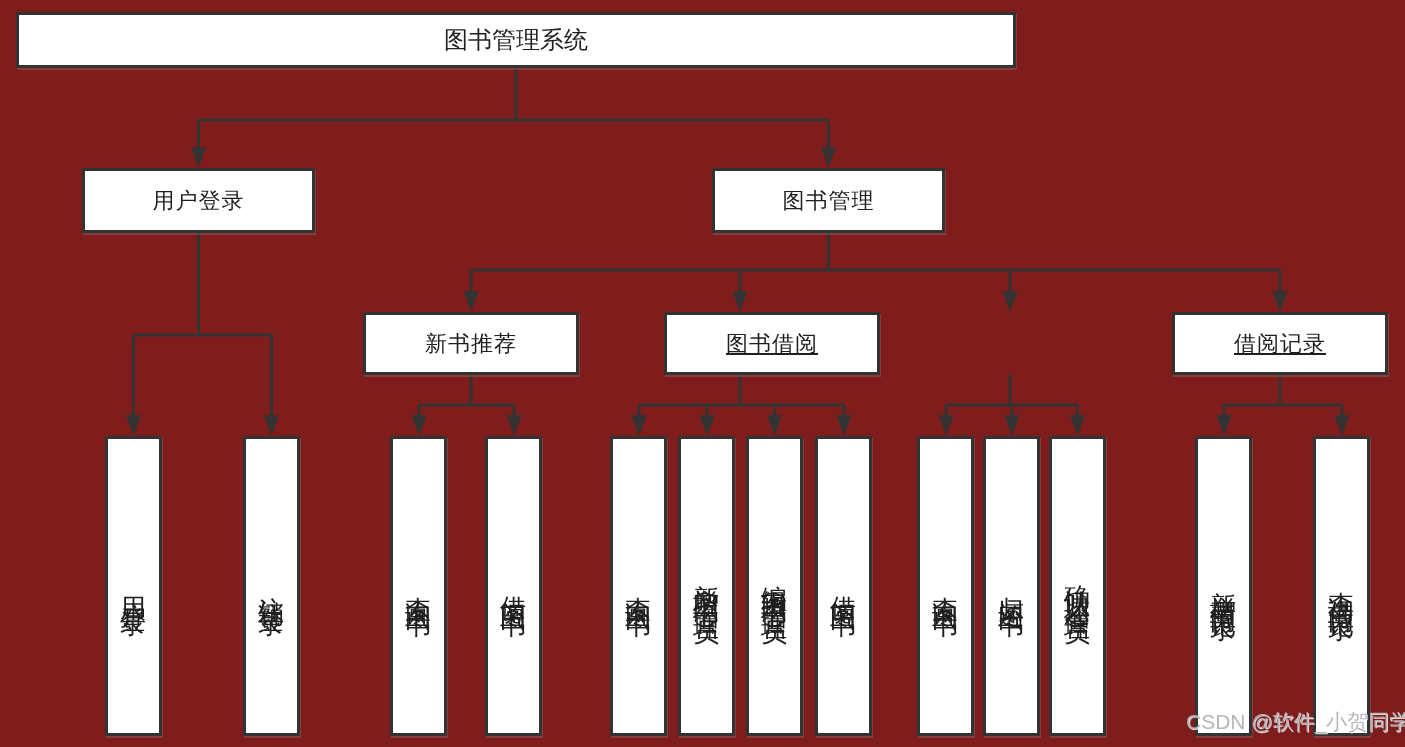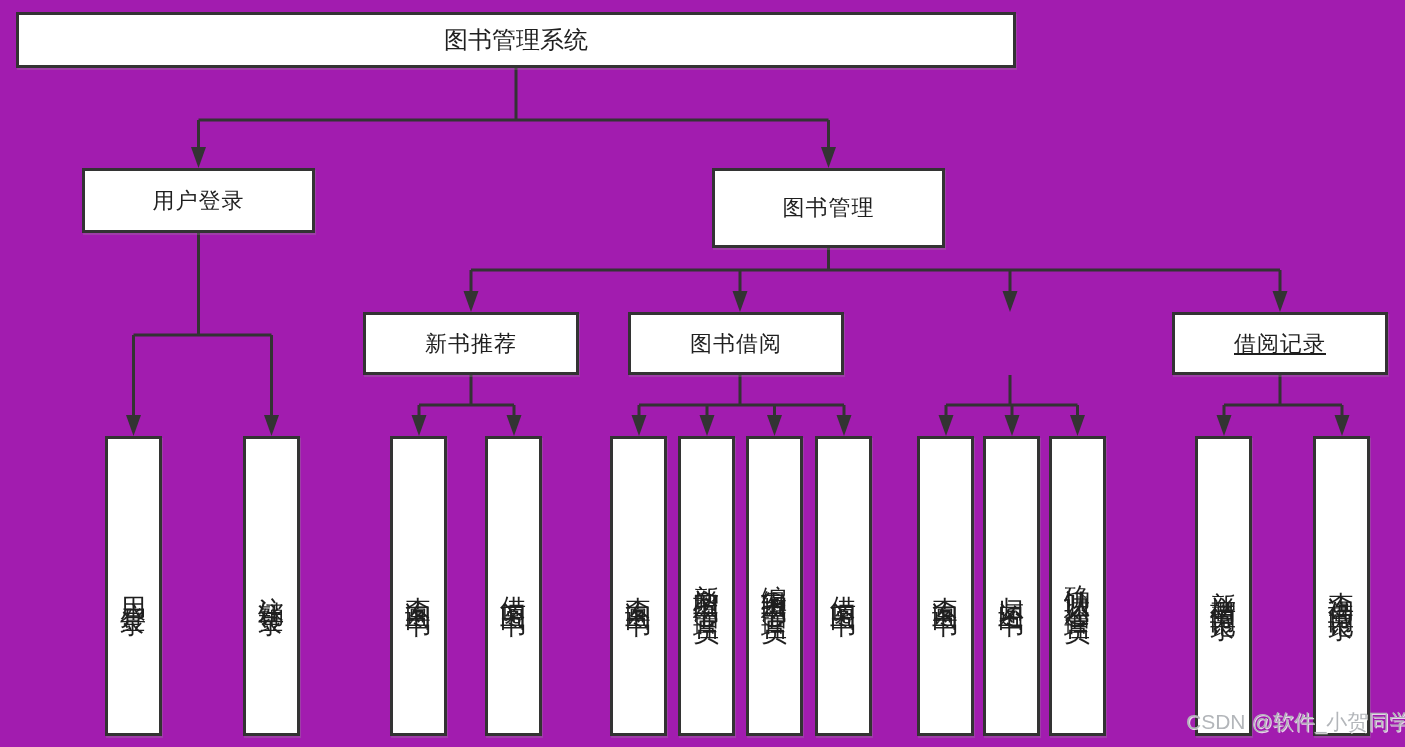--- a/index.html
+++ b/index.html
@@ -2,39 +2,39 @@
 <html><head>
 <meta charset="utf-8">
 <style>
   html,body{margin:0;padding:0;}
   body{
     width:1405px;height:747px;
     background:#ffffff;
     font-family:"Liberation Sans","DejaVu Sans",sans-serif;
     overflow:hidden;
   }
-  .canvas{position:relative;width:1405px;height:747px;background:#a21caf;}
+  .canvas{position:relative;width:1405px;height:747px;background:#7f1d1d;}
   .wires{position:absolute;left:0;top:0;z-index:1;}
   .node{
     position:absolute;
     box-sizing:border-box;
     background:#ffffff;
     border:3px solid #333333;
     display:flex;align-items:center;justify-content:center;
     color:#1f1f1f;
     z-index:2;
     box-shadow:1px 2px 0 rgba(150,150,150,0.28);
   }
   .hlabel{font-size:22px;letter-spacing:1px;}
   #b-root{left:16px;top:12px;width:1000px;height:56px;font-size:24px;}
   #b-login{left:82px;top:168px;width:233px;height:65px;}
-  #b-mgmt{left:712px;top:168px;width:233px;height:80px;}
+  #b-mgmt{left:712px;top:168px;width:233px;height:65px;}
   .l3{top:312px;width:216px;height:63px;}
   #b-l3-0{left:363px;}
-  #b-l3-1{left:628px;}
+  #b-l3-1{left:664px;text-decoration:underline;}
   #b-l3-2{left:902px;}
   #b-l3-3{left:1172px;text-decoration:underline;}
   .vnode{top:436px;width:57px;height:300px;}
   .vtext{
     writing-mode:vertical-rl;
     text-orientation:mixed;
     font-size:26px;
     letter-spacing:5px;
     line-height:1;
     color:#1f1f1f;

